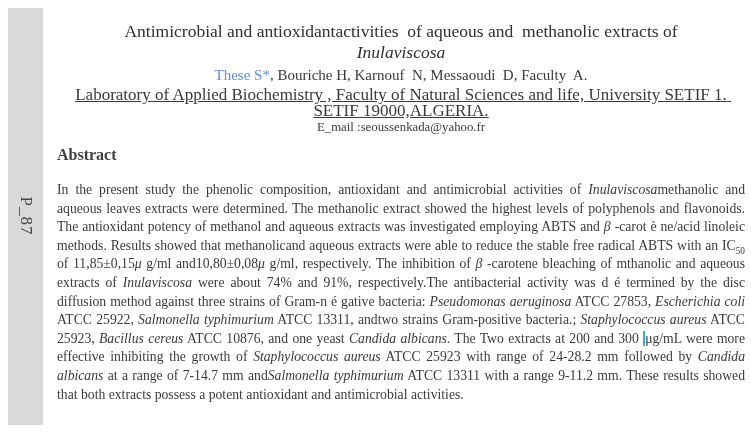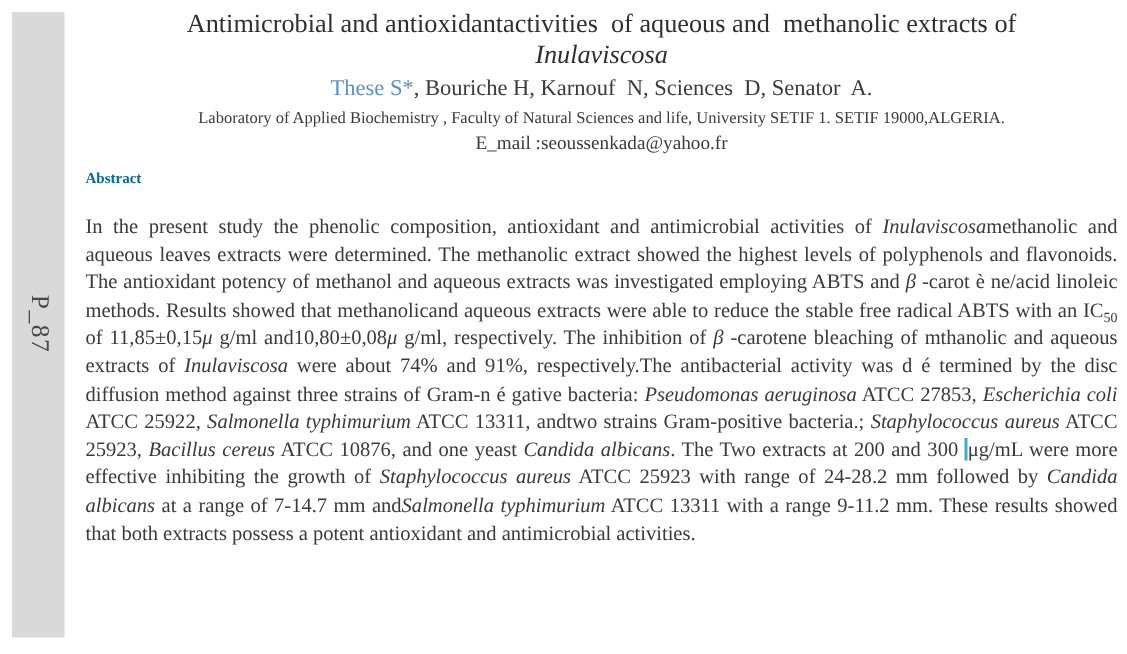--- a/index.html
+++ b/index.html
@@ -27,21 +27,21 @@
     transform: translateX(-50%) rotate(90deg);
     transform-origin: center;
     font-size: 17px;
     color: #474747;
     letter-spacing: 1px;
     white-space: pre;
   }
   .content {
     position: absolute;
     left: 57px;
-    top: 4px;
+    top: 20px;
     width: 688px;
   }
   .header { text-align: center; }
   .title-line1 {
     font-size: 17.5px;
     line-height: 22px;
     color: #2f2f2f;
     white-space: pre-wrap;
   }
   .title-line2 {
@@ -53,34 +53,35 @@
   .authors {
     margin-top: 3px;
     font-size: 15px;
     line-height: 19px;
     color: #3a3a3a;
     white-space: pre-wrap;
   }
   .author-primary { color: #5b8ed6; }
   .affiliation {
     margin-top: 2px;
-    font-size: 11px;
+    font-size: 17px;
     line-height: 16px;
     white-space: pre-wrap;
+    text-decoration: underline;
   }
   .email {
     font-size: 12.8px;
     line-height: 16px;
     white-space: pre-wrap;
   }
   .abstract-heading {
     margin-top: 11px;
-    font-size: 10px;
+    font-size: 16px;
     font-weight: bold;
-    color: #0369a1;
+    color: #404040;
   }
   .abstract-paragraph {
     margin-top: 17px;
     font-size: 13.7px;
     line-height: 18.6px;
     text-align: justify;
     color: #3a3a3a;
   }
   .keywords {
     margin-top: 10px;
@@ -102,21 +103,21 @@
 
   <div class="side-strip">
     <span class="side-label">P_87</span>
   </div>
 
   <div class="content">
 
     <div class="header">
       <div class="title-line1">Antimicrobial and antioxidantactivities  of aqueous and  methanolic extracts of</div>
       <div class="title-line2">Inulaviscosa</div>
-      <div class="authors"><span class="author-primary">These S*</span><span>, Bouriche H, Karnouf  N, Sciences  D, Senator  A.</span></div>
+      <div class="authors"><span class="author-primary">These S*</span><span>, Bouriche H, Karnouf  N, Messaoudi  D, Faculty  A.</span></div>
       <div class="affiliation">Laboratory of Applied Biochemistry , Faculty of Natural Sciences and life, University SETIF 1. SETIF 19000,ALGERIA.</div>
       <div class="email">E_mail :seoussenkada@yahoo.fr</div>
     </div>
 
     <div class="abstract-heading">Abstract</div>
 
     <div class="abstract-paragraph"><span class="seg-plain">In the present study the phenolic composition, antioxidant and antimicrobial activities of </span><span class="seg-italic">Inulaviscosa</span><span class="seg-plain">methanolic and aqueous leaves extracts were determined. The methanolic extract showed the highest levels of polyphenols and flavonoids. The antioxidant potency of methanol and aqueous extracts was investigated employing ABTS and </span><span class="seg-italic">β</span><span class="seg-plain"> -carot è ne/acid linoleic methods. Results showed that methanolicand aqueous extracts were able to reduce the stable free radical ABTS with an IC</span><span class="seg-sub">50</span><span class="seg-plain"> of 11,85±0,15</span><span class="seg-italic">μ</span><span class="seg-plain"> g/ml and10,80±0,08</span><span class="seg-italic">μ</span><span class="seg-plain"> g/ml, respectively. The inhibition of </span><span class="seg-italic">β</span><span class="seg-plain"> -carotene bleaching of mthanolic and aqueous extracts of </span><span class="seg-italic">Inulaviscosa</span><span class="seg-plain"> were about 74% and 91%, respectively.The antibacterial activity was d é termined by the disc diffusion method against three strains of Gram-n é gative bacteria: </span><span class="seg-italic">Pseudomonas aeruginosa</span><span class="seg-plain"> ATCC 27853, </span><span class="seg-italic">Escherichia coli</span><span class="seg-plain"> ATCC 25922, </span><span class="seg-italic">Salmonella typhimurium</span><span class="seg-plain"> ATCC 13311, andtwo strains Gram-positive bacteria.; </span><span class="seg-italic">Staphylococcus aureus</span><span class="seg-plain"> ATCC 25923, </span><span class="seg-italic">Bacillus cereus</span><span class="seg-plain"> ATCC 10876, and one yeast </span><span class="seg-italic">Candida albicans</span><span class="seg-plain">. The Two extracts at 200 and 300 </span><span class="seg-mu-mark">μ</span><span class="seg-plain">g/mL were more effective inhibiting the growth of </span><span class="seg-italic">Staphylococcus aureus</span><span class="seg-plain"> ATCC 25923 with range of 24-28.2 mm followed by </span><span class="seg-italic">Candida albicans</span><span class="seg-plain"> at a range of  7-14.7 mm and</span><span class="seg-italic">Salmonella typhimurium</span><span class="seg-plain"> ATCC 13311 with a range 9-11.2 mm. These results showed that both extracts possess a potent antioxidant and antimicrobial activities.</span></div>
 
 
   </div>

